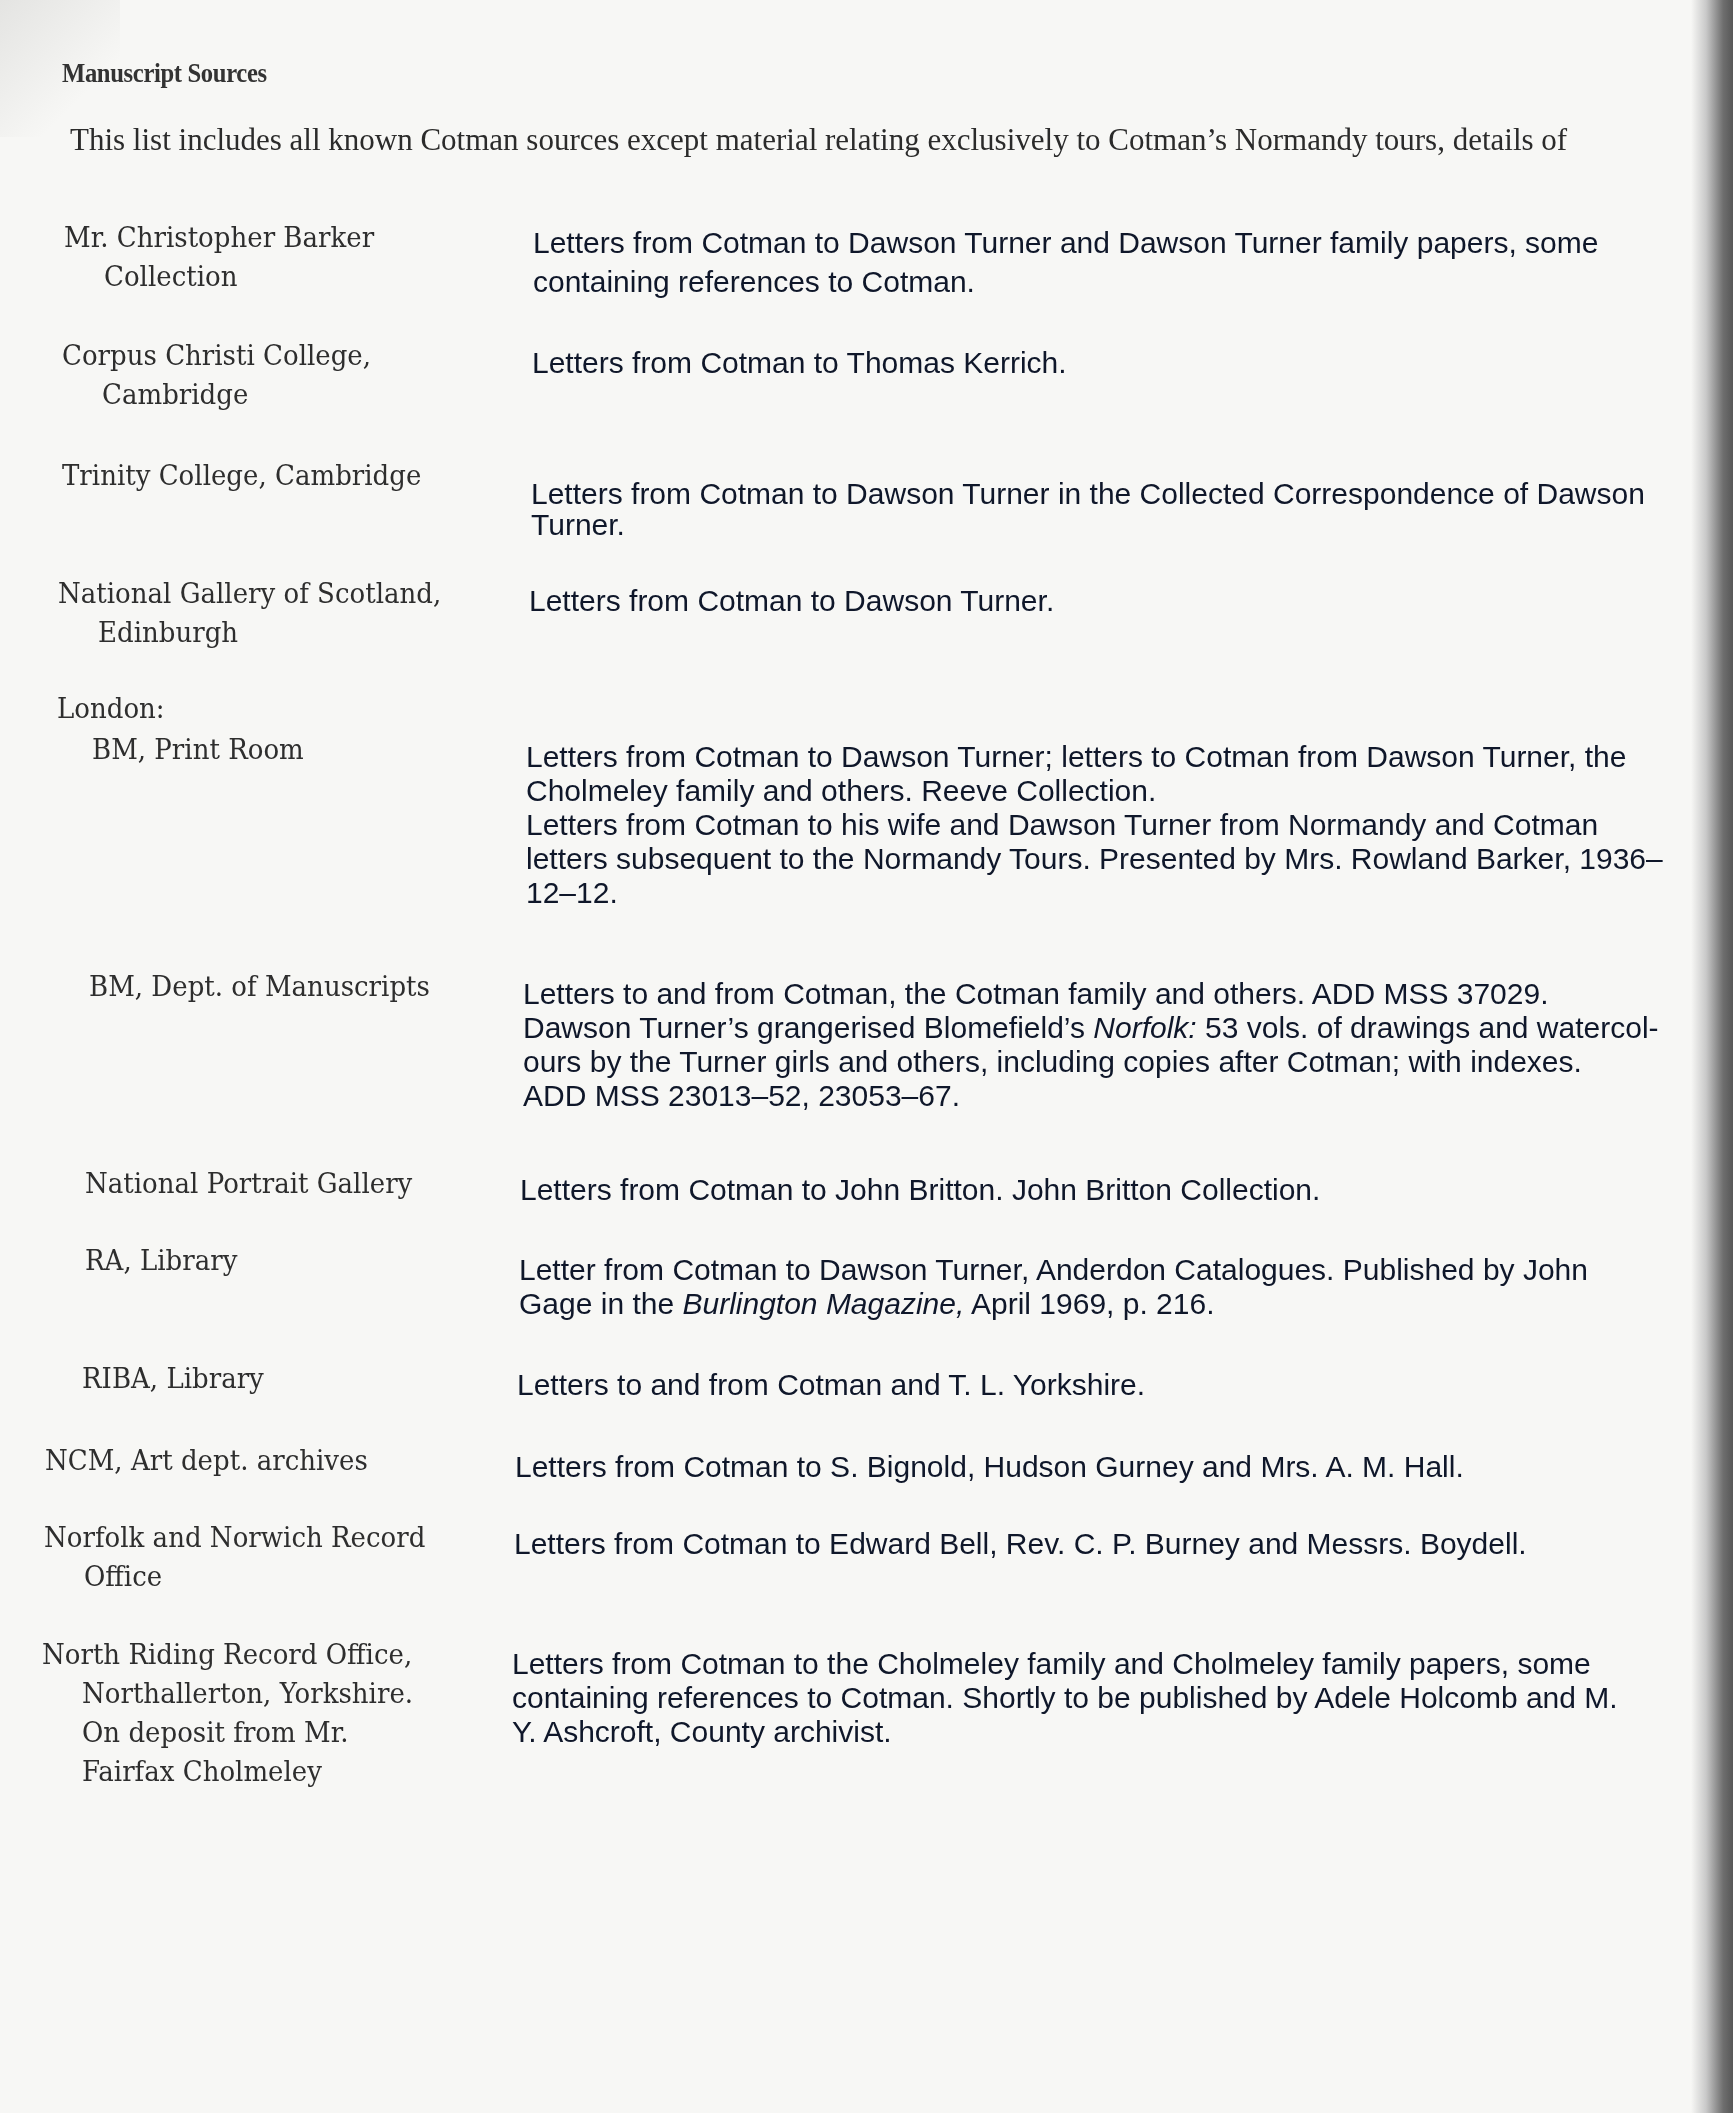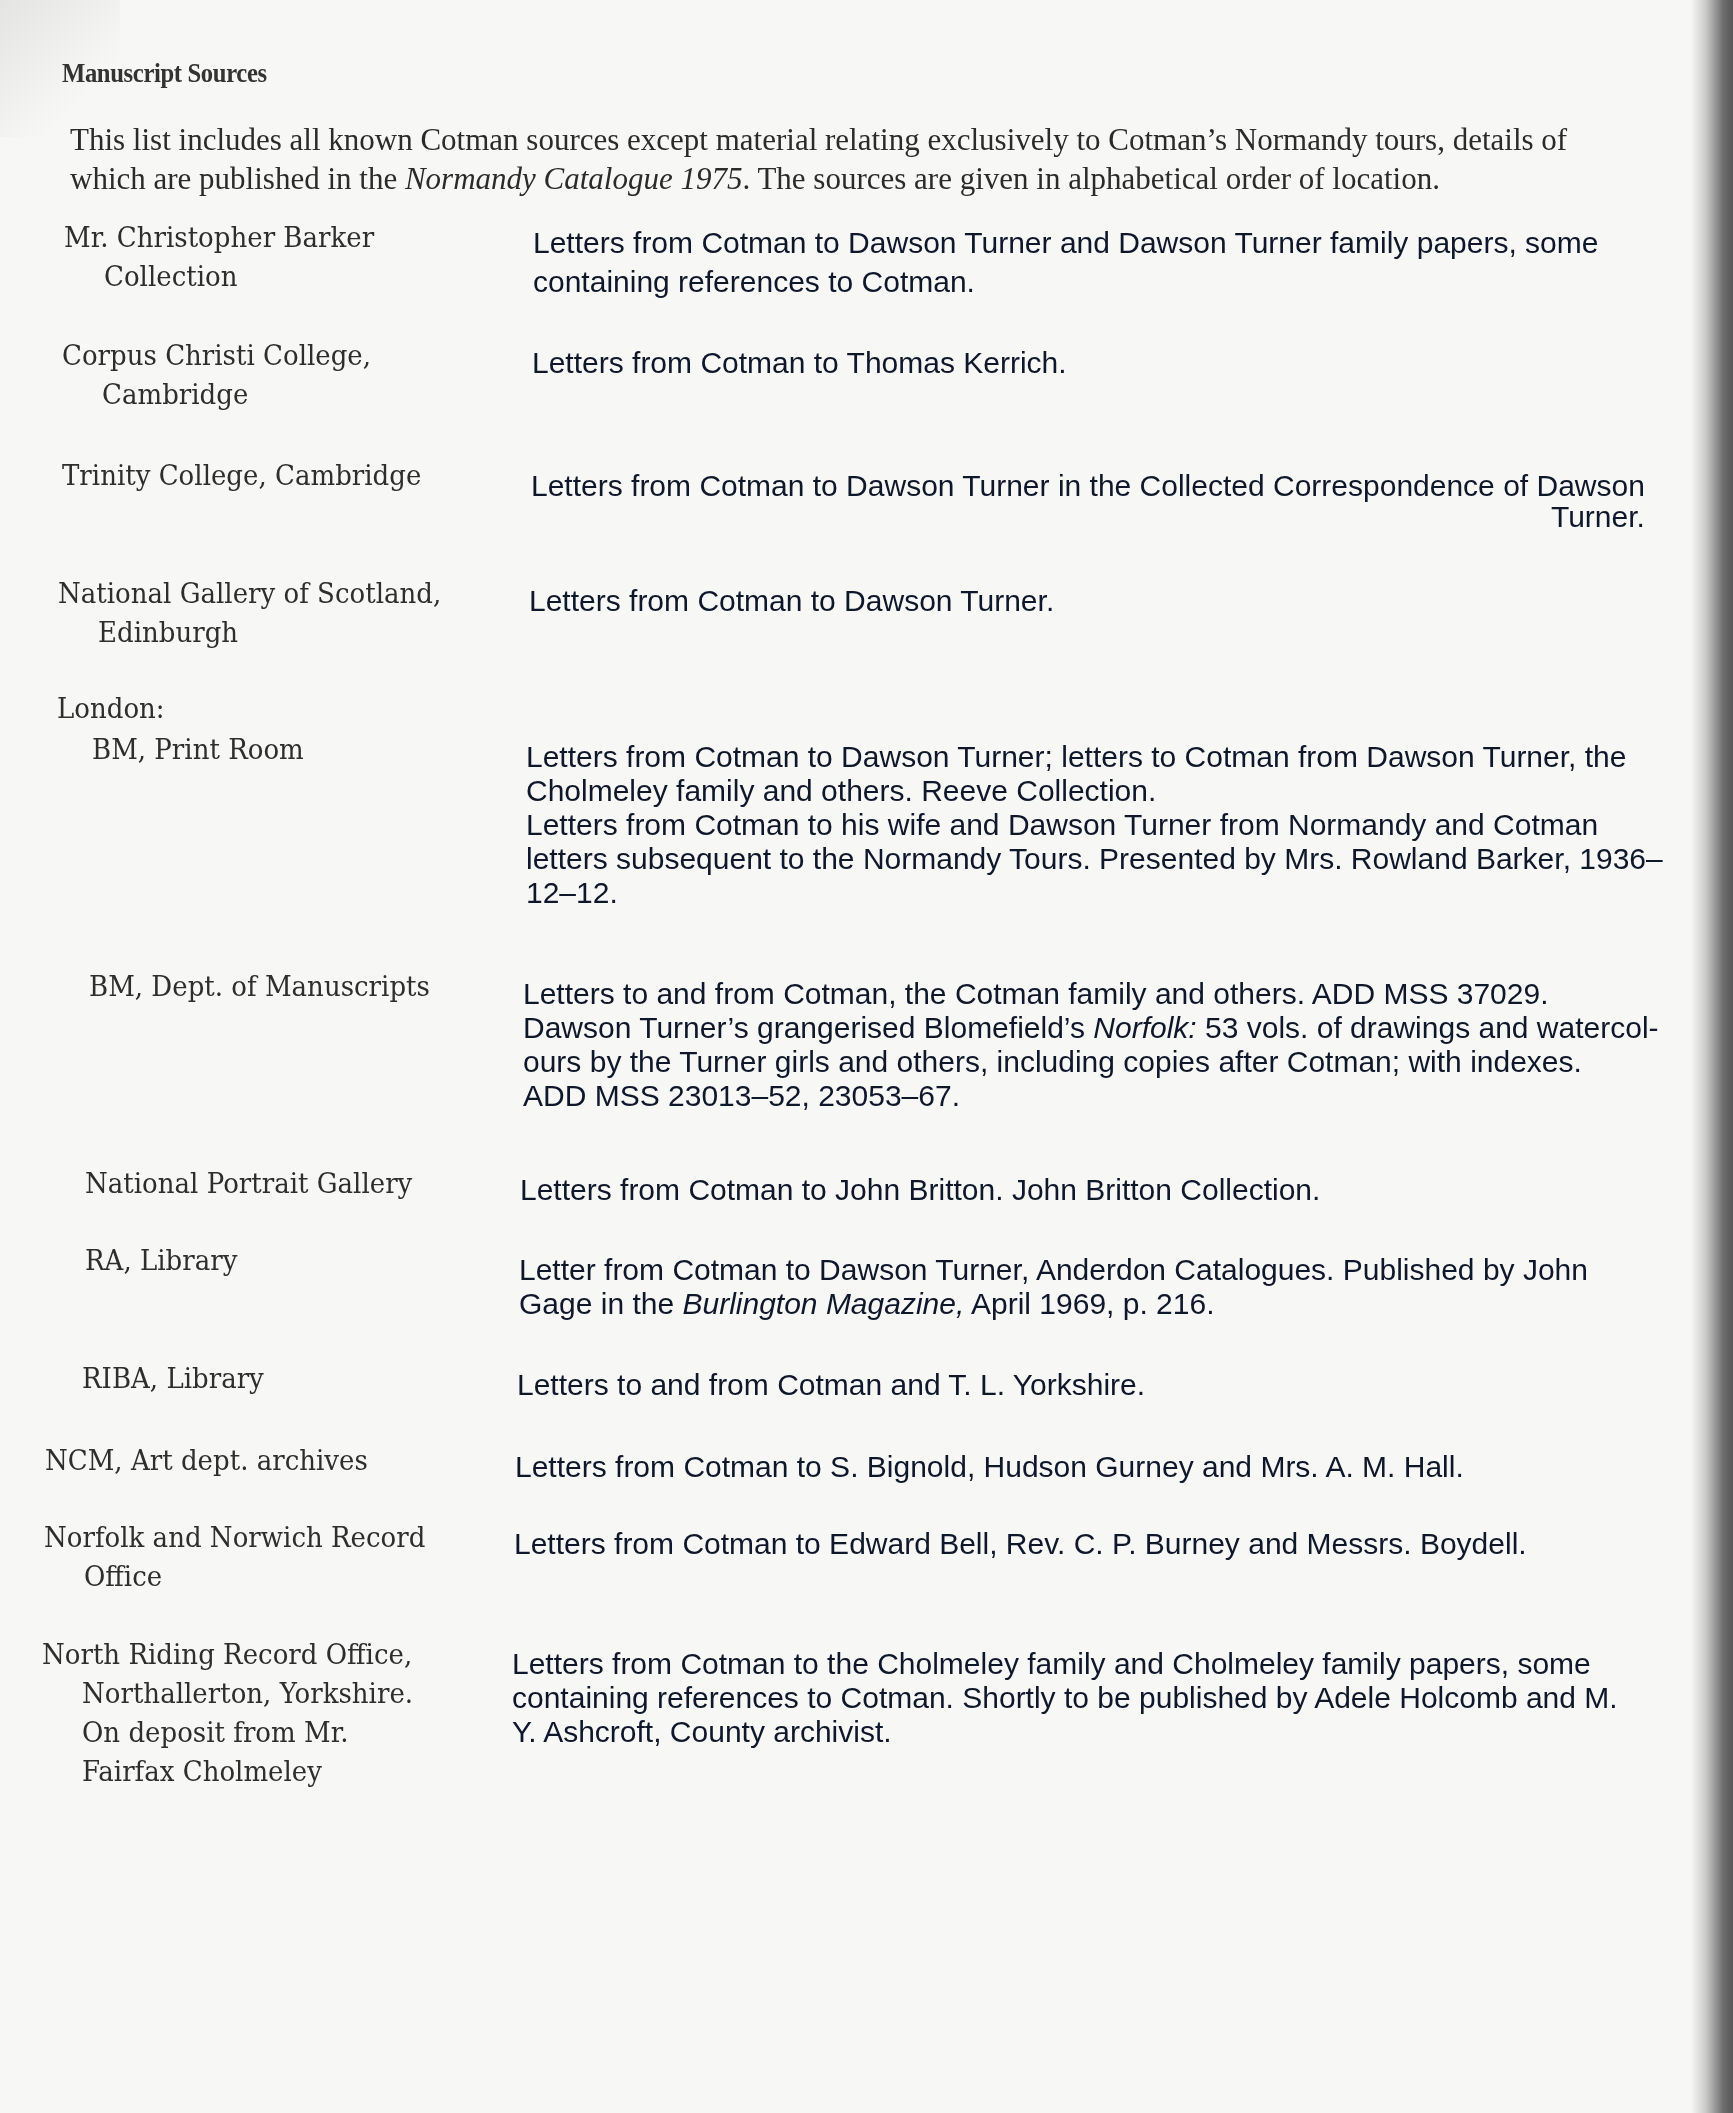--- a/index.html
+++ b/index.html
@@ -48,21 +48,20 @@
 </head>
 <body>
 
 <div class="page-shade-left"></div>
 <div class="binding-shadow"></div>
 
 <div class="heading">Manuscript Sources</div>
 
 <div class="intro">
   <p>This list includes all known Cotman sources except material relating exclusively to Cotman’s Normandy tours, details of</p>
-  <p><span>which are published in the </span><em>Normandy Catalogue 1975</em><span>. The sources are given in alphabetical order of location.</span></p>
 </div>
 
 <div class="entry" style="top:218px;">
   <div class="loc" style="left:64px;">
     <div>Mr. Christopher Barker</div>
     <div class="ind">Collection</div>
   </div>
   <div class="desc" style="left:533px; top:5.1px; line-height:39px;">
     <div>Letters from Cotman to Dawson Turner and Dawson Turner family papers, some</div>
     <div>containing references to Cotman.</div>
@@ -76,21 +75,21 @@
   </div>
   <div class="desc" style="left:532px; top:10.3px;">
     <div>Letters from Cotman to Thomas Kerrich.</div>
   </div>
 </div>
 
 <div class="entry" style="top:456px;">
   <div class="loc" style="left:62px;">
     <div>Trinity College, Cambridge</div>
   </div>
-  <div class="desc" style="left:531px; top:14px; line-height:31px;text-align:right;">
+  <div class="desc" style="left:531px; top:22px; line-height:31px;">
     <div>Letters from Cotman to Dawson Turner in the Collected Correspondence of Dawson</div>
     <div>Turner.</div>
   </div>
 </div>
 
 <div class="entry" style="top:574px;">
   <div class="loc" style="left:58px;">
     <div>National Gallery of Scotland,</div>
     <div class="ind">Edinburgh</div>
   </div>

